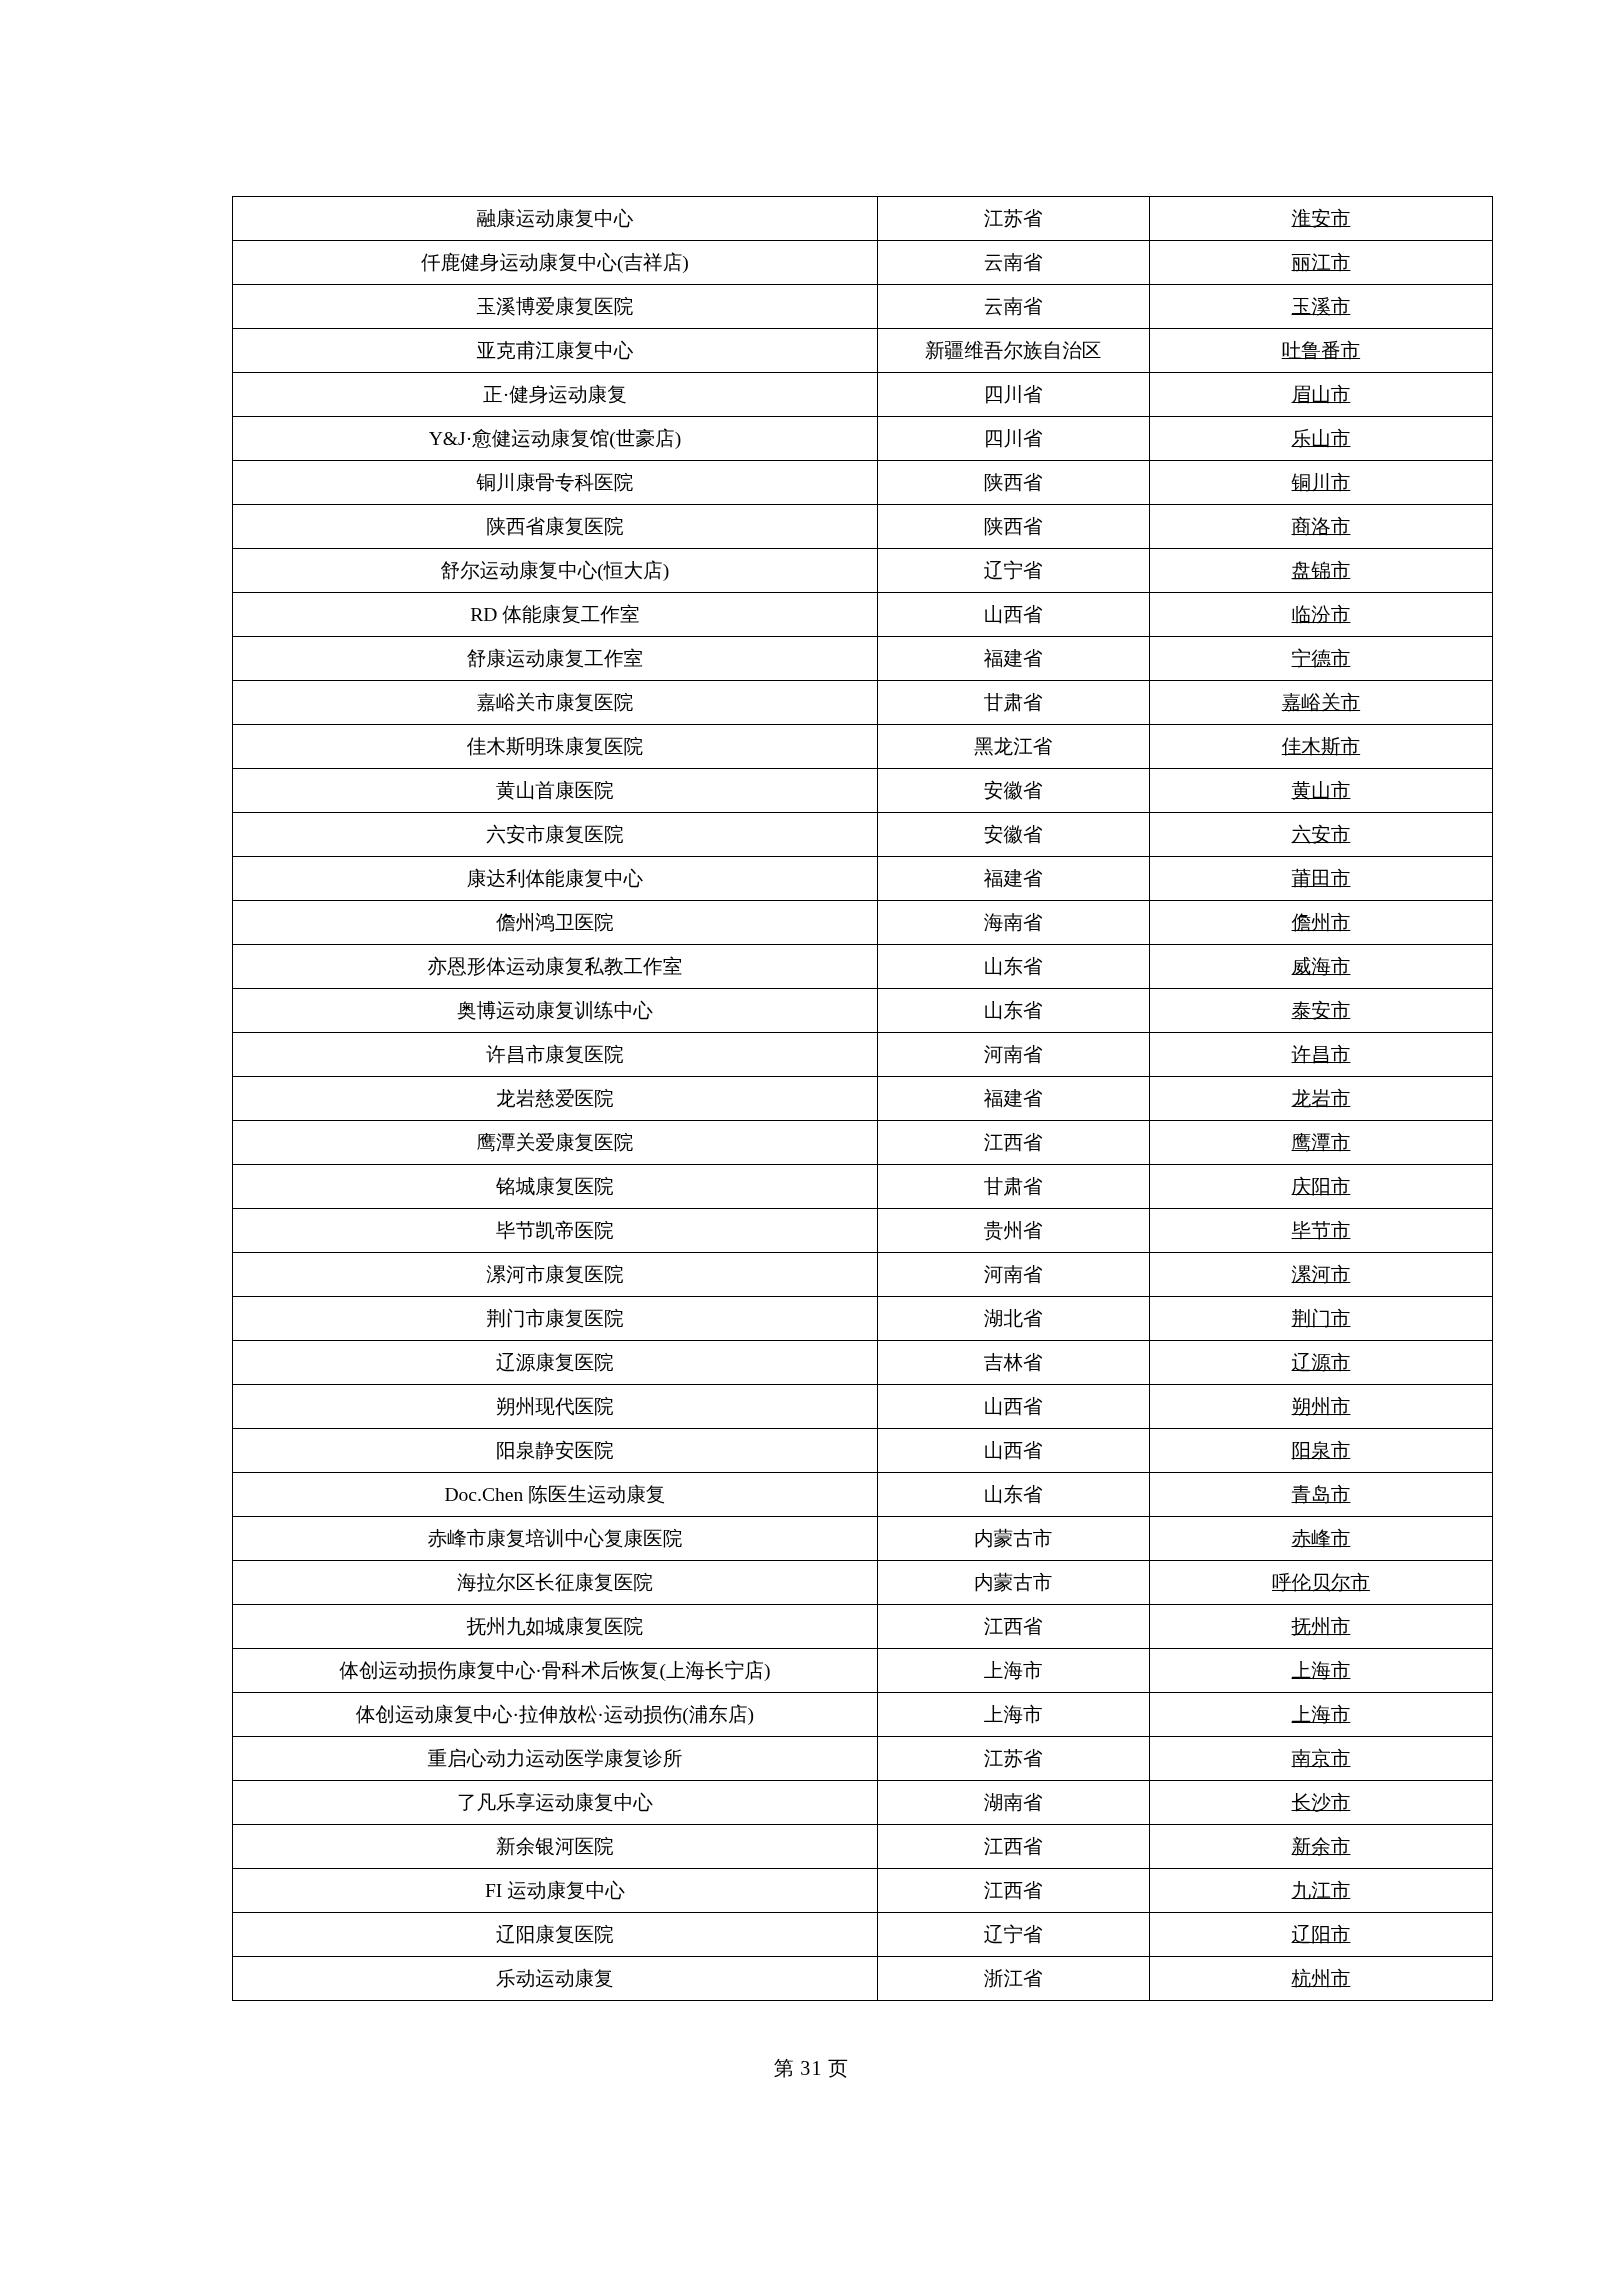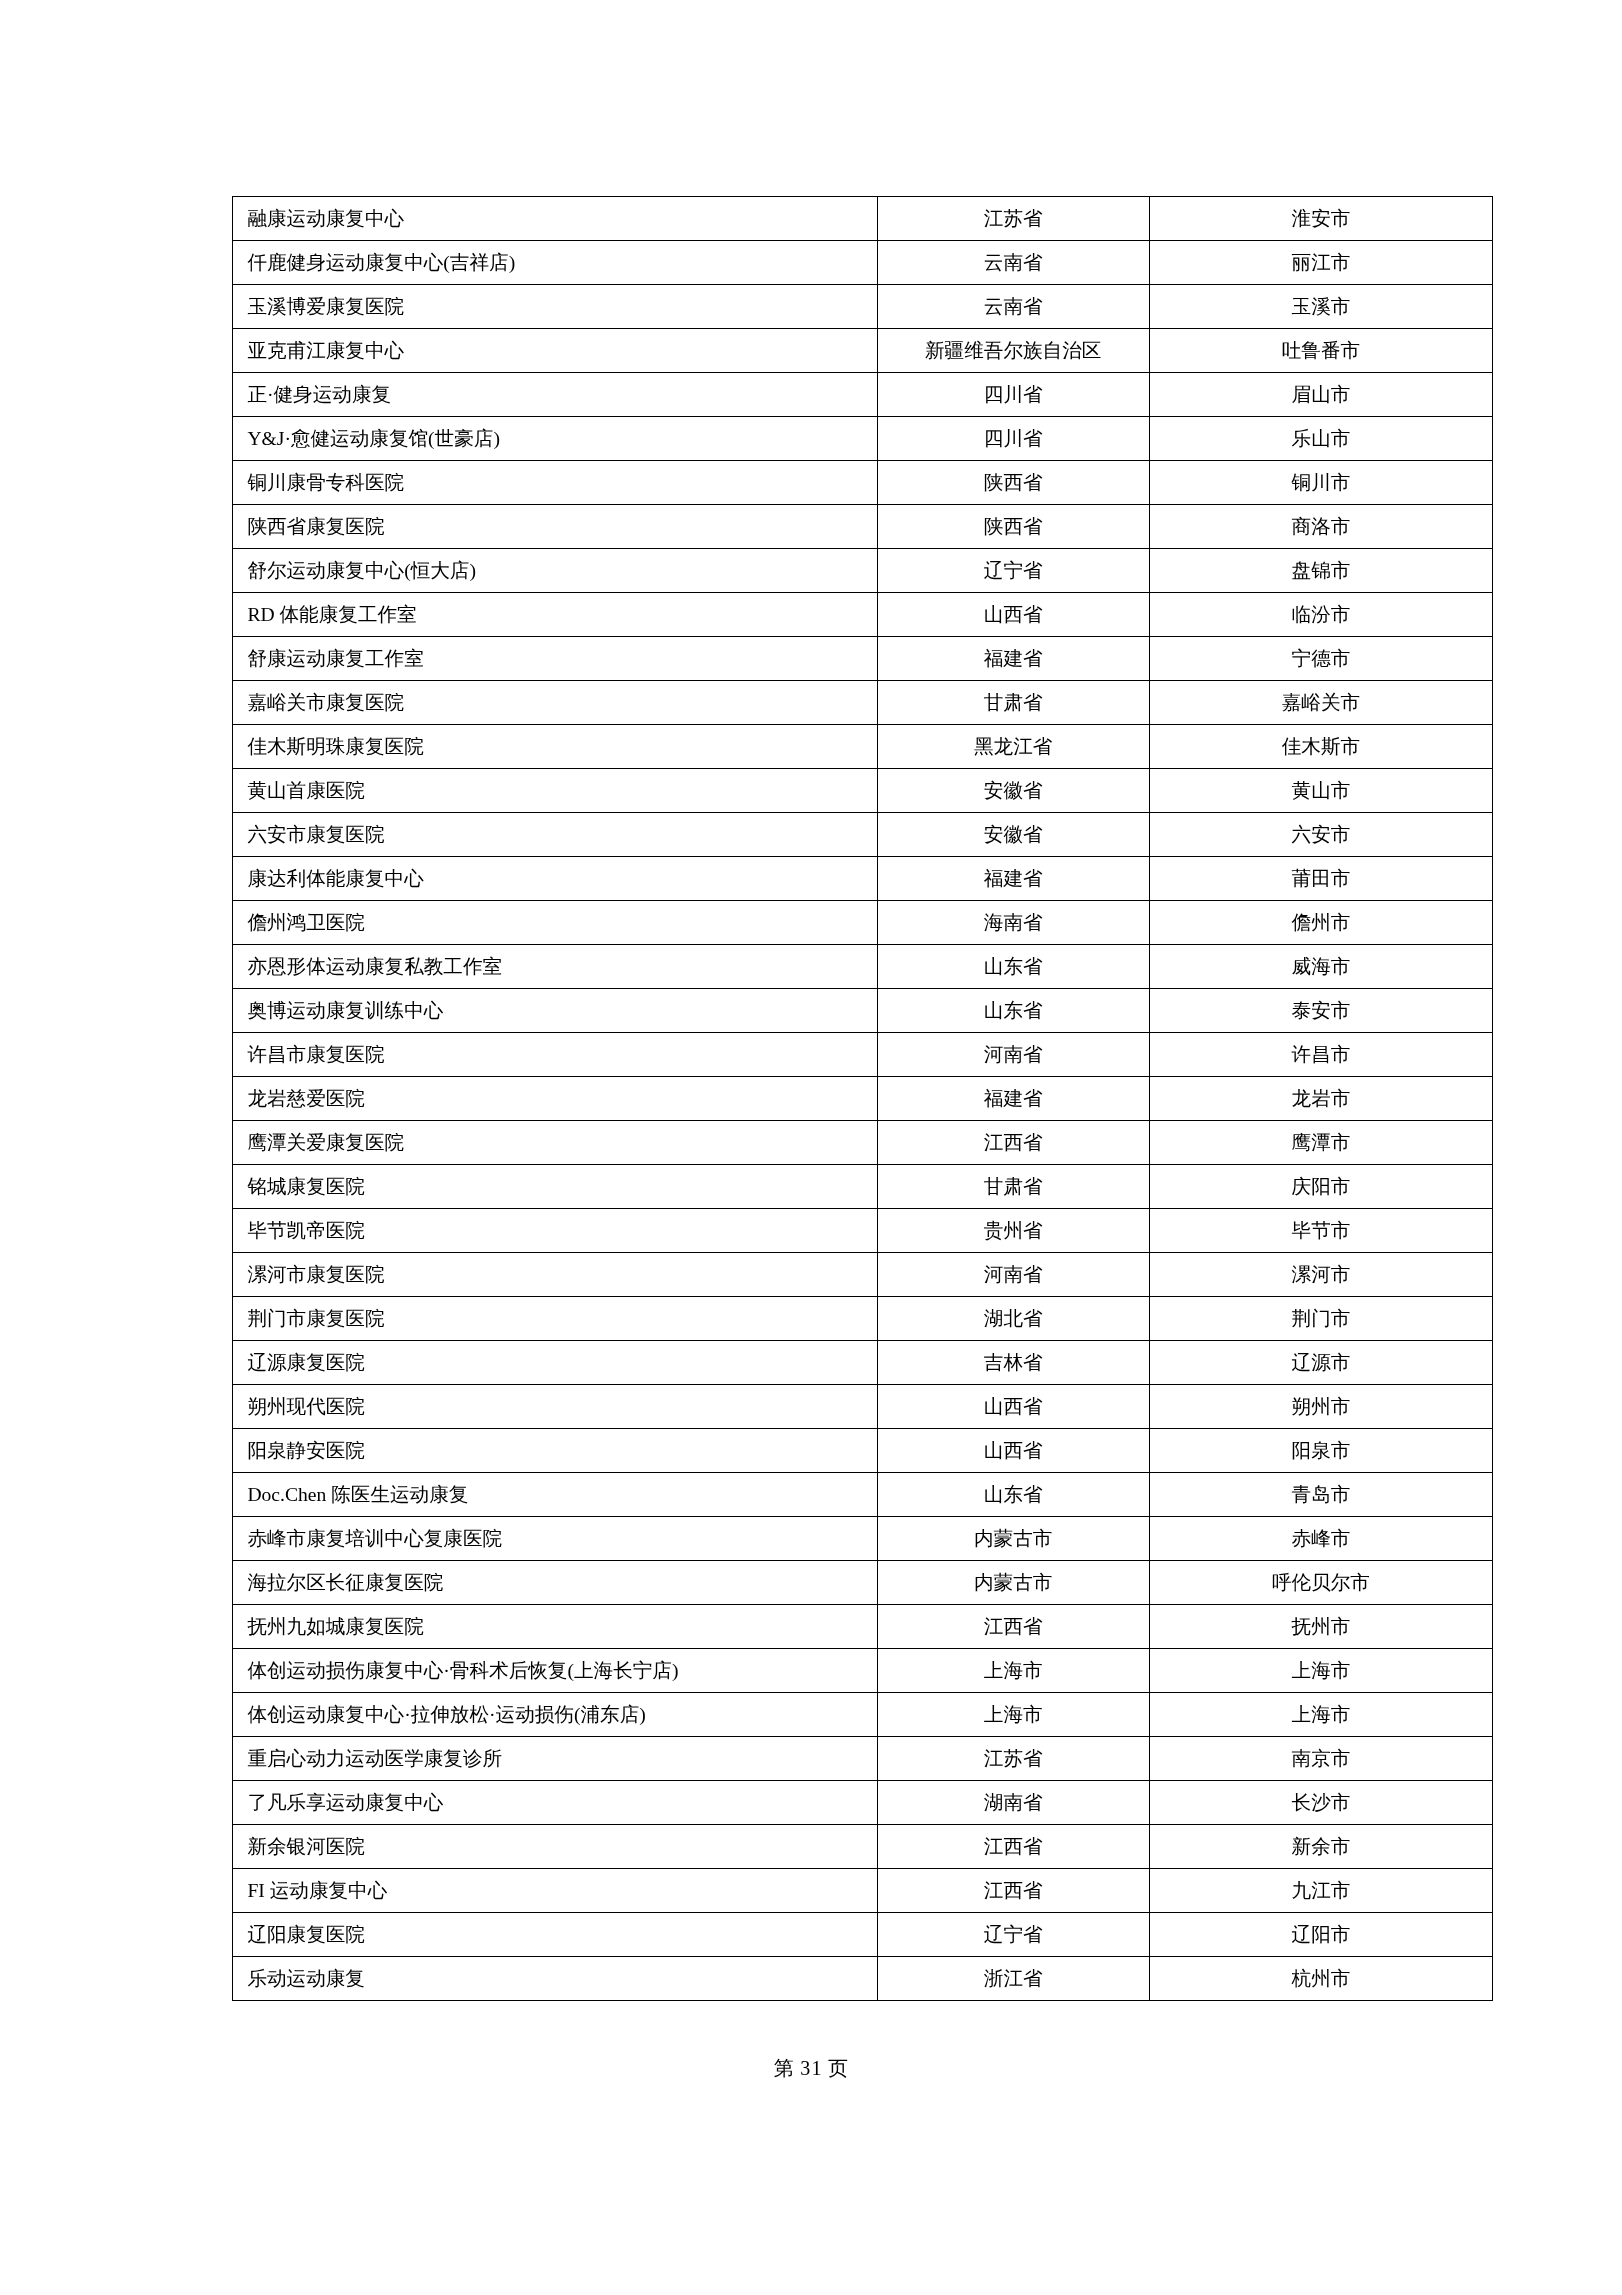--- a/index.html
+++ b/index.html
@@ -31,30 +31,31 @@
     height: 43px;
     padding: 0 14.4px;
     font-size: 19.6px;
     line-height: 43px;
     vertical-align: middle;
     white-space: nowrap;
     overflow: hidden;
   }
   td.col-name {
     width: 615px;
-    text-align: left;
+    text-align: center;
   }
   td.col-province {
     width: 242px;
     text-align: center;
     font-family: Liberation Serif, serif;
   }
   td.col-city {
     width: 314px;
     text-align: center;
+    text-decoration: underline;
   }
   .page-footer {
     position: absolute;
     left: 0;
     right: 0;
     top: 2055px;
     text-align: center;
     font-size: 20px;
     letter-spacing: 1.3px;
   }

